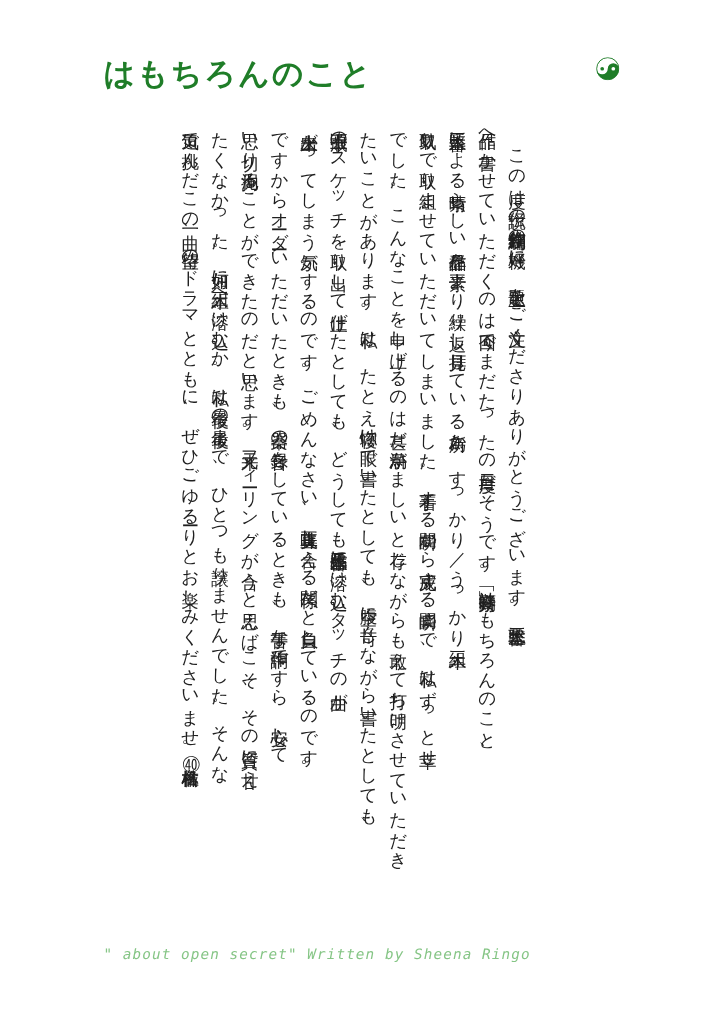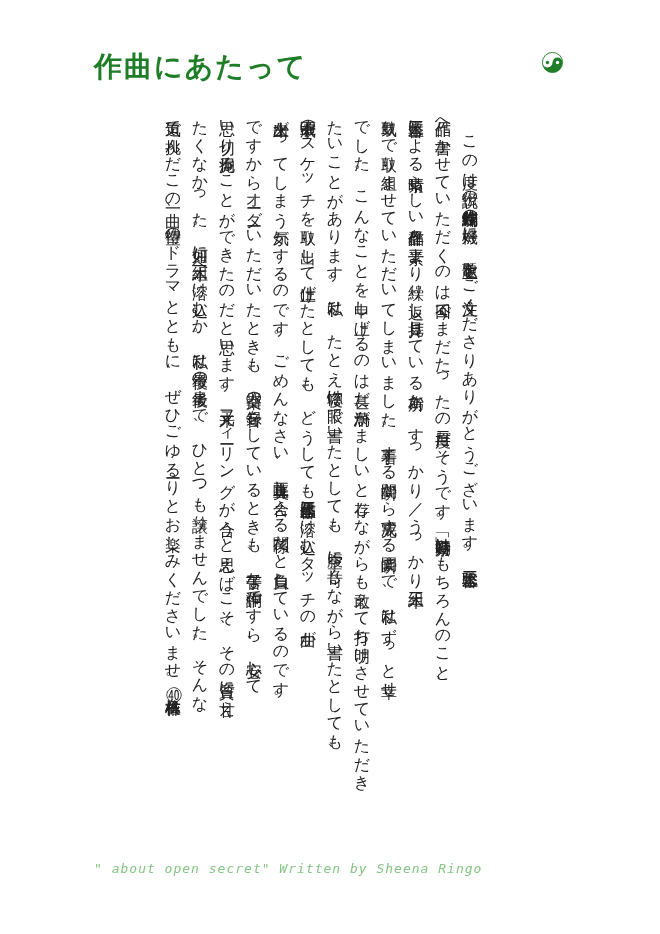--- a/index.html
+++ b/index.html
@@ -56,21 +56,21 @@
     font-family: "DejaVu Sans Mono", "Liberation Mono", monospace;
     font-style: italic;
     font-size: 13px;
     letter-spacing: 1px;
     color: #85c585;
   }
 </style>
 </head>
 <body>
 
-<h1 class="page-title">作曲にあたって</h1>
+<h1 class="page-title">はもちろんのこと</h1>
 
 <span class="yinyang">
   <svg viewBox="0 0 100 100" width="21" height="21" aria-hidden="true">
     <circle cx="50" cy="50" r="48" fill="#1f7d28"></circle>
     <path d="M98,50 a48,48 0 0 0 -96,0 a24,24 0 0 0 48,0 a24,24 0 0 1 48,0 z" fill="#ffffff"></path>
     <circle cx="26" cy="50" r="8" fill="#1f7d28"></circle>
     <circle cx="74" cy="50" r="8" fill="#ffffff"></circle>
     <circle cx="50" cy="50" r="48" fill="none" stroke="#1f7d28" stroke-width="4"></circle>
   </svg>
 </span>

